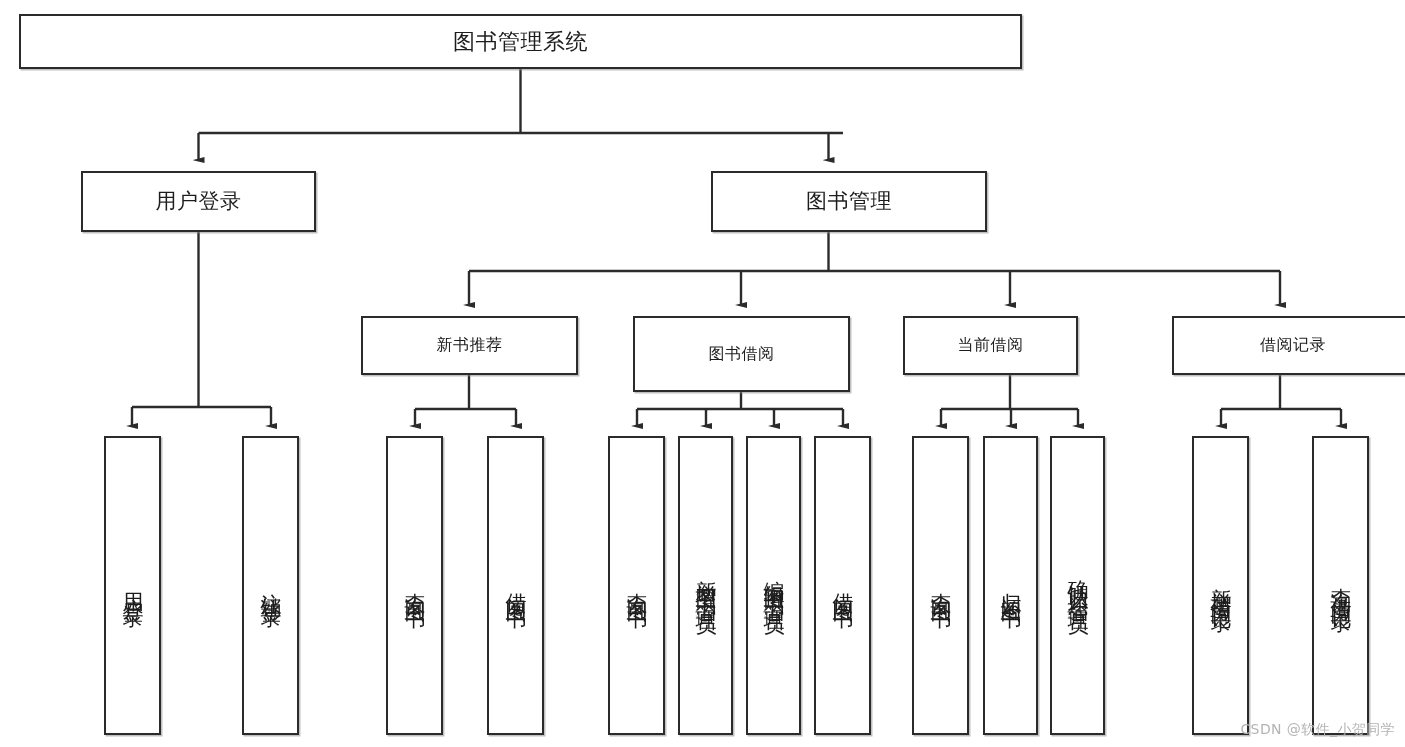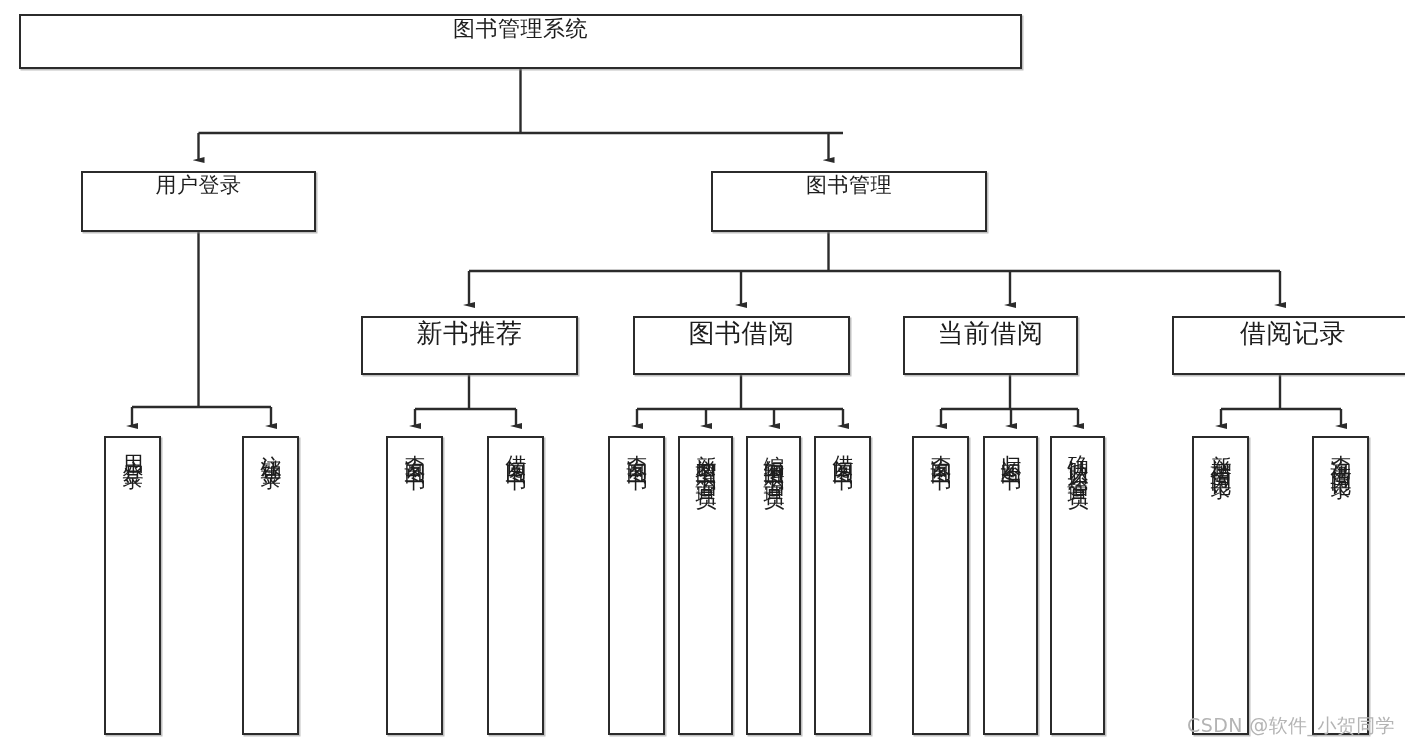--- a/index.html
+++ b/index.html
@@ -27,44 +27,45 @@
     width: 1405px;
     height: 747px;
   }
   .node-box {
     position: absolute;
     box-sizing: border-box;
     background: #ffffff;
     border: 2px solid #2b2b2b;
     box-shadow: 1.5px 1.5px 0 rgba(140,140,140,0.55);
     display: flex;
+    align-items: center;
     justify-content: center;
     overflow: hidden;
   }
   .node-label {
     color: #1d1d1d;
     line-height: 1.18;
     white-space: nowrap;
     letter-spacing: 0.5px;
   }
   .level0 .node-label { font-size: 22px; }
   .level1 .node-label { font-size: 21px; }
-  .level2 .node-label { font-size: 26px; }
+  .level2 .node-label { font-size: 16px; }
   .leaf .node-label {
     font-size: 21px;
     writing-mode: vertical-rl;
     text-orientation: upright;
     letter-spacing: 5px;
     white-space: normal;
     max-height: 100%;
   }
   .watermark {
     position: absolute;
     color: #b4b4b4;
-    font-size: 19px;
+    font-size: 14px;
     white-space: nowrap;
     letter-spacing: 0.4px;
     pointer-events: none;
   }
 </style>
 </head>
 <body>
 
 <div id="diagram-root">
 
@@ -129,21 +130,21 @@
   </div>
 
   <div class="node-box level1" style="left: 711px; top: 171px; width: 276px; height: 61px;">
     <span class="node-label">图书管理</span>
   </div>
 
   <div class="node-box level2" style="left: 361px; top: 316px; width: 217px; height: 59px;">
     <span class="node-label">新书推荐</span>
   </div>
 
-  <div class="node-box level2" style="left: 633px; top: 316px; width: 217px; height: 59px;">
+  <div class="node-box level2" style="left: 633px; top: 316px; width: 217px; height: 76px;">
     <span class="node-label">图书借阅</span>
   </div>
 
   <div class="node-box level2" style="left: 903px; top: 316px; width: 175px; height: 59px;">
     <span class="node-label">当前借阅</span>
   </div>
 
   <div class="node-box level2" style="left: 1172px; top: 316px; width: 242px; height: 59px;">
     <span class="node-label">借阅记录</span>
   </div>

